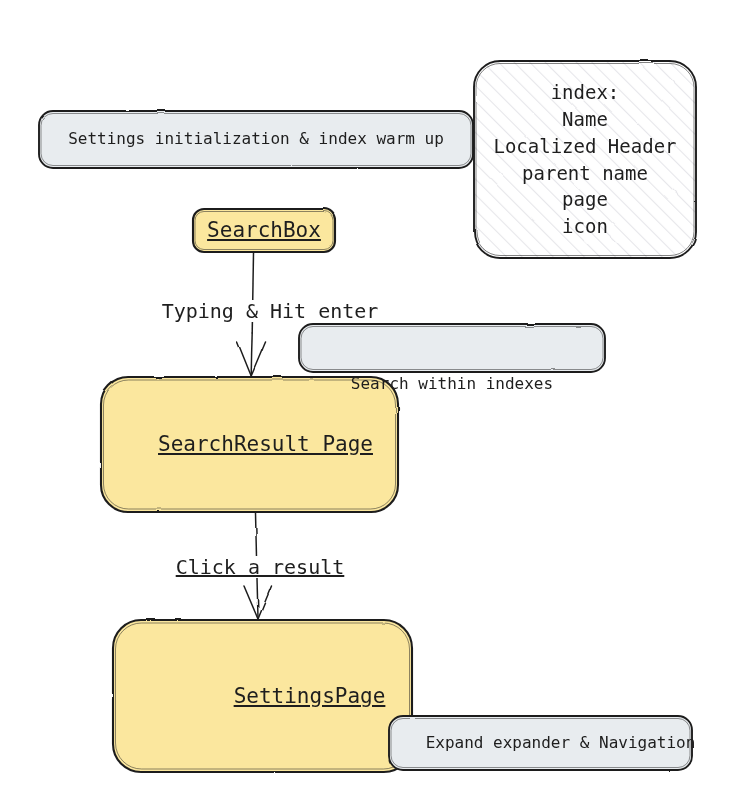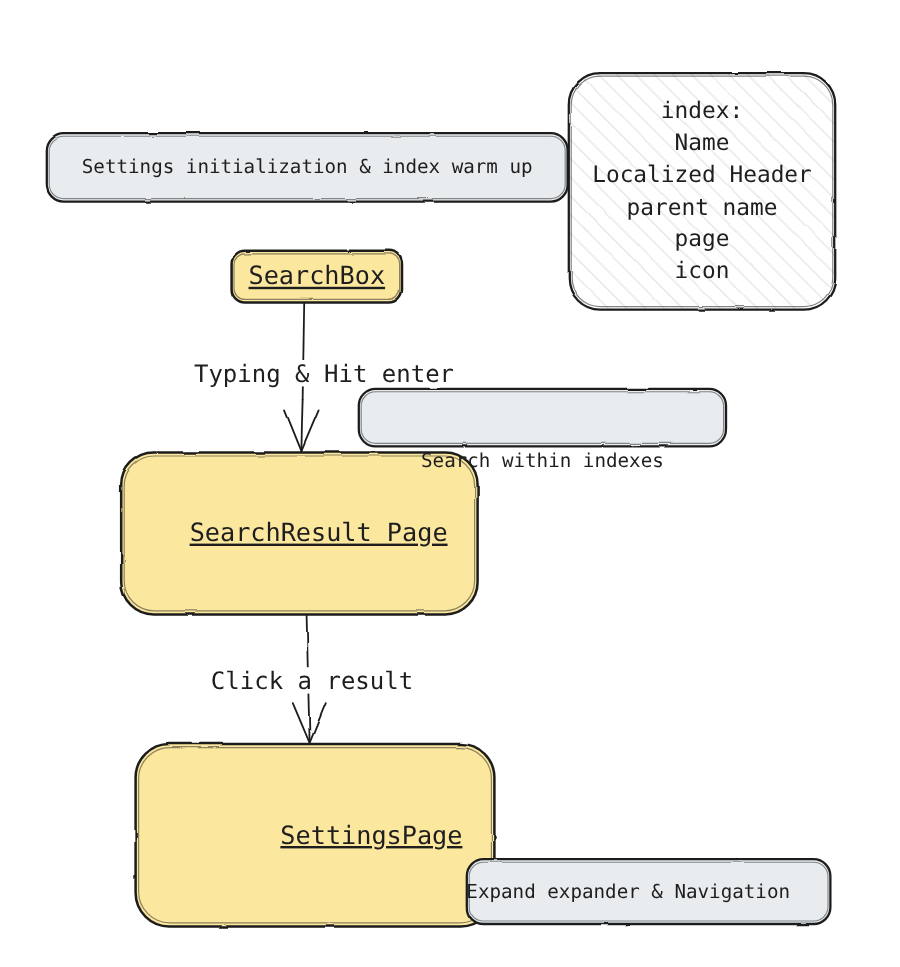--- a/index.html
+++ b/index.html
@@ -135,25 +135,25 @@
     <span>Localized Header</span>
     <span>parent name</span>
     <span>page</span>
     <span>icon</span>
   </div>
 
   <div class="note-label ctr" style="left:39px; top:111px; width:434px; height:57px;">Settings initialization &amp; index warm up</div>
 
   <div class="note-label ctr" style="left:299px; top:324px; width:306px; height:48px;margin-top:36px;">Search within indexes</div>
 
-  <div class="note-label ctr" style="left:372px; top:716px; width:303px; height:54px;">Expand expander &amp; Navigation</div>
+  <div class="note-label ctr" style="left:409px; top:716px; width:303px; height:54px;">Expand expander &amp; Navigation</div>
 
   <div class="node-label ctr" style="left:193px; top:209px; width:142px; height:43px;">SearchBox</div>
 
   <div class="node-label ctr" style="left:101px; top:377px; width:297px; height:135px;padding-left:16px;">SearchResult Page</div>
 
   <div class="node-label ctr" style="left:113px; top:620px; width:299px; height:152px;margin-left:47px;">SettingsPage</div>
 
   <div class="edge-label" style="left:160px; top:300px; width:220px; height:22px; line-height:22px;">Typing &amp; Hit enter</div>
 
-  <div class="edge-label" style="left:165px; top:556px; width:190px; height:22px; line-height:22px;">Click a result</div>
+  <div class="edge-label" style="left:165px; top:556px; width:190px; height:22px; line-height:22px;text-decoration:underline;">Click a result</div>
 
 </div>
 
 </body></html>

